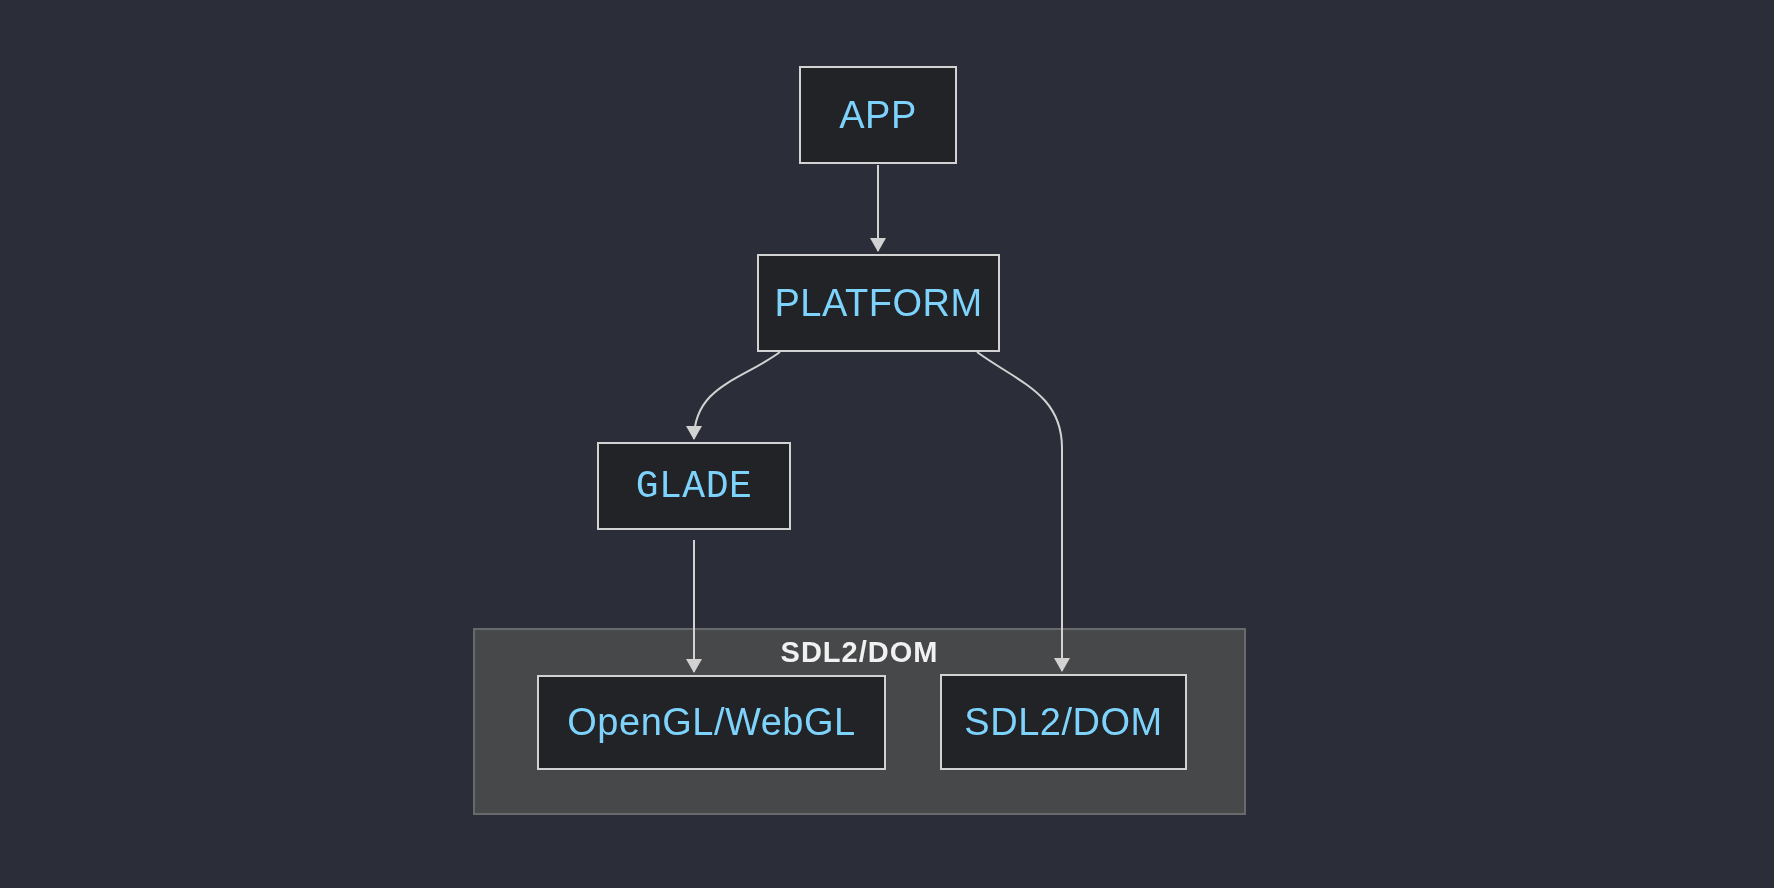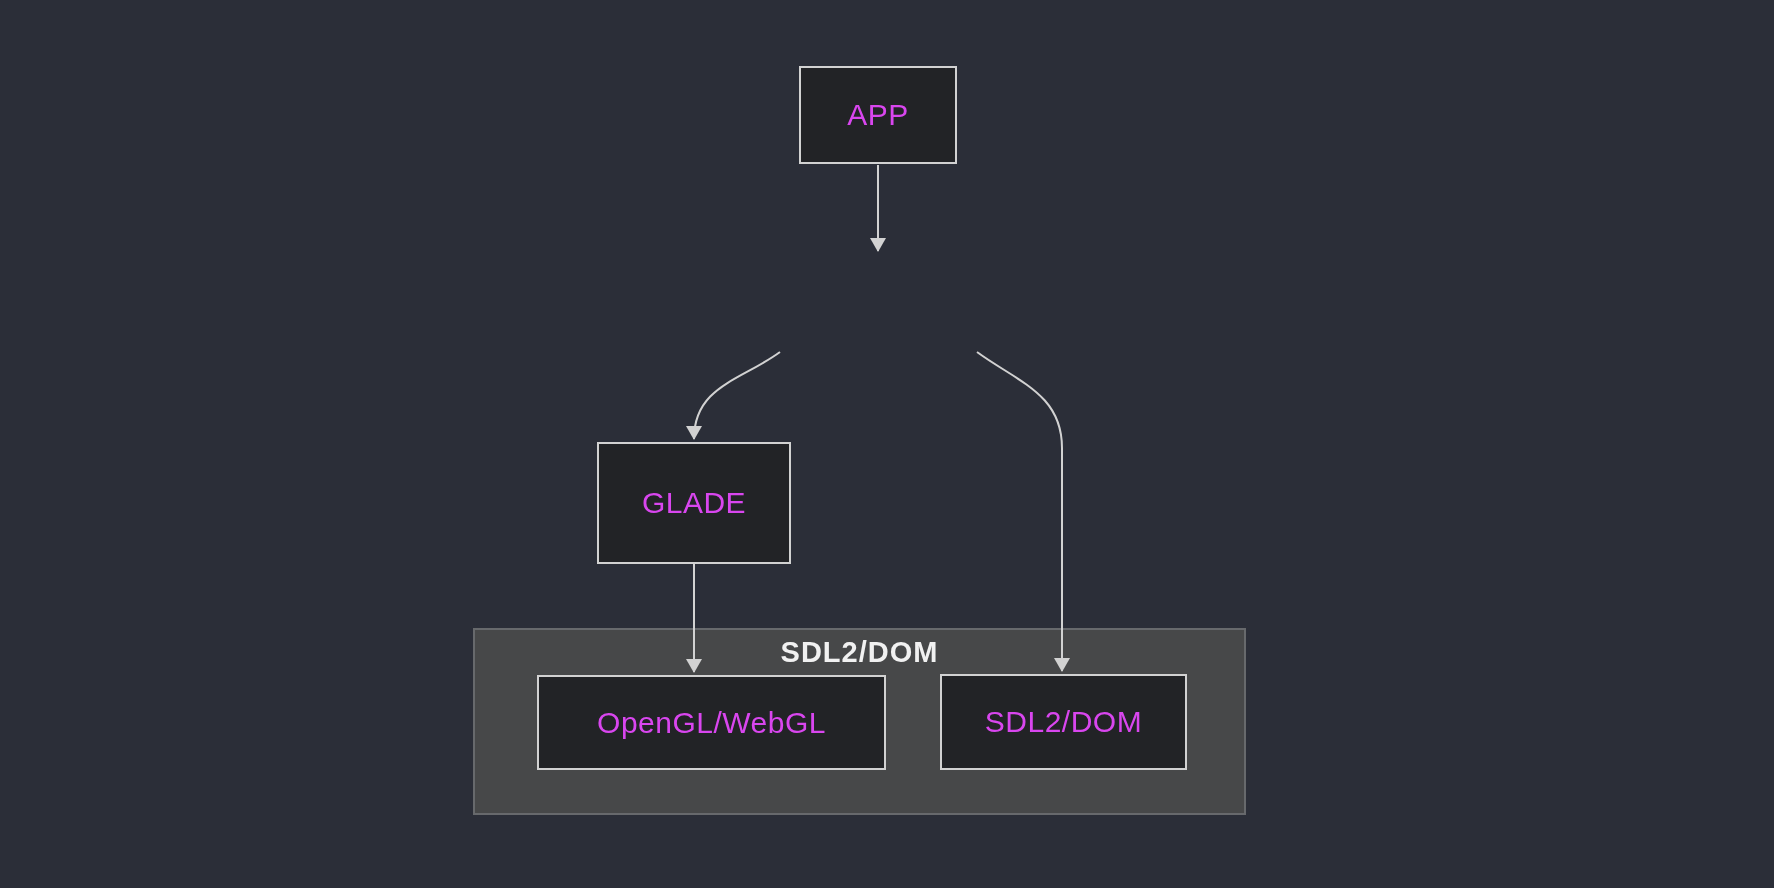--- a/index.html
+++ b/index.html
@@ -55,28 +55,28 @@
     position: absolute;
     background: #222326;
     border: 2px solid #d2d2d2;
     box-sizing: border-box;
     display: flex;
     align-items: center;
     justify-content: center;
     z-index: 3;
   }
   .node .label {
-    color: #d946ef;
-    font-size: 30px;
+    color: #7dd3fc;
+    font-size: 38px;
     letter-spacing: 0.5px;
     white-space: nowrap;
   }
   .node-app      { left: 799px; top:  66px; width: 158px; height: 98px; }
   .node-platform { left: 757px; top: 254px; width: 243px; height: 98px; }
-  .node-glade    { left: 597px; top: 442px; width: 194px; height: 122px; }
+  .node-glade    { left: 597px; top: 442px; width: 194px; height: 88px; font-family: Liberation Mono, monospace; }
   .node-opengl   { left: 537px; top: 675px; width: 349px; height: 95px; }
   .node-sdl2     { left: 940px; top: 674px; width: 247px; height: 96px; }
 </style>
 </head>
 <body>
 
 <div class="stage">
 
   <div class="subgraph">
     <div class="subgraph-title">SDL2/DOM</div>
@@ -91,20 +91,23 @@
     <path class="edge" d="M 878 165 L 878 251" marker-end="url(#arrowhead)"></path>
     <path class="edge" d="M 780 352 C 742 380, 694 386, 694 439" marker-end="url(#arrowhead)"></path>
     <path class="edge" d="M 977 352 C 1018 382, 1062 394, 1062 448 L 1062 671" marker-end="url(#arrowhead)"></path>
     <path class="edge" d="M 694 540 L 694 672" marker-end="url(#arrowhead)"></path>
   </svg>
 
   <div class="node node-app">
     <span class="label">APP</span>
   </div>
 
+  <div class="node node-platform">
+    <span class="label">PLATFORM</span>
+  </div>
 
   <div class="node node-glade">
     <span class="label">GLADE</span>
   </div>
 
   <div class="node node-opengl">
     <span class="label">OpenGL/WebGL</span>
   </div>
 
   <div class="node node-sdl2">

